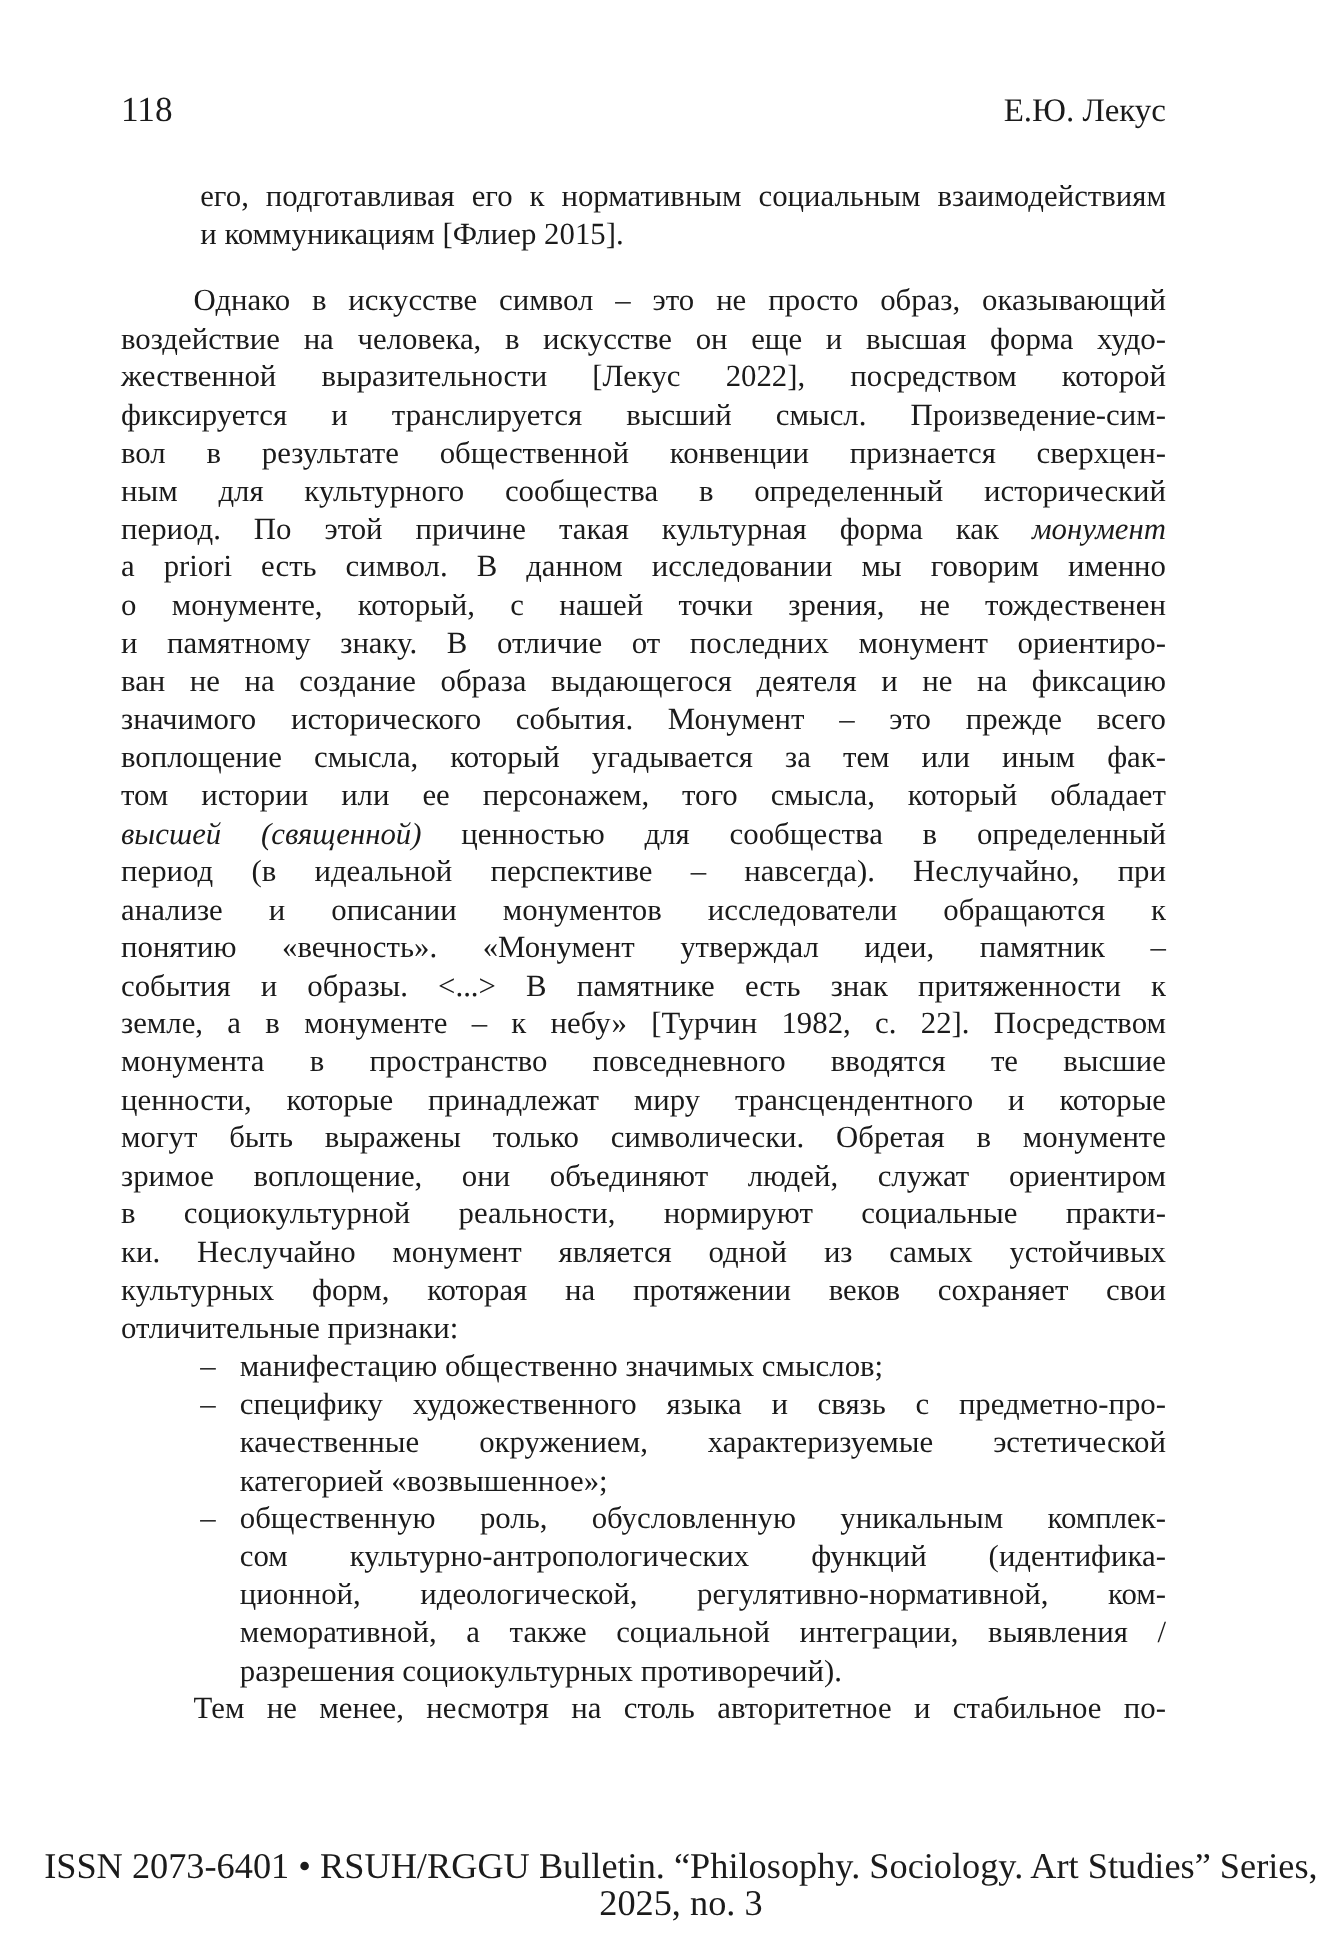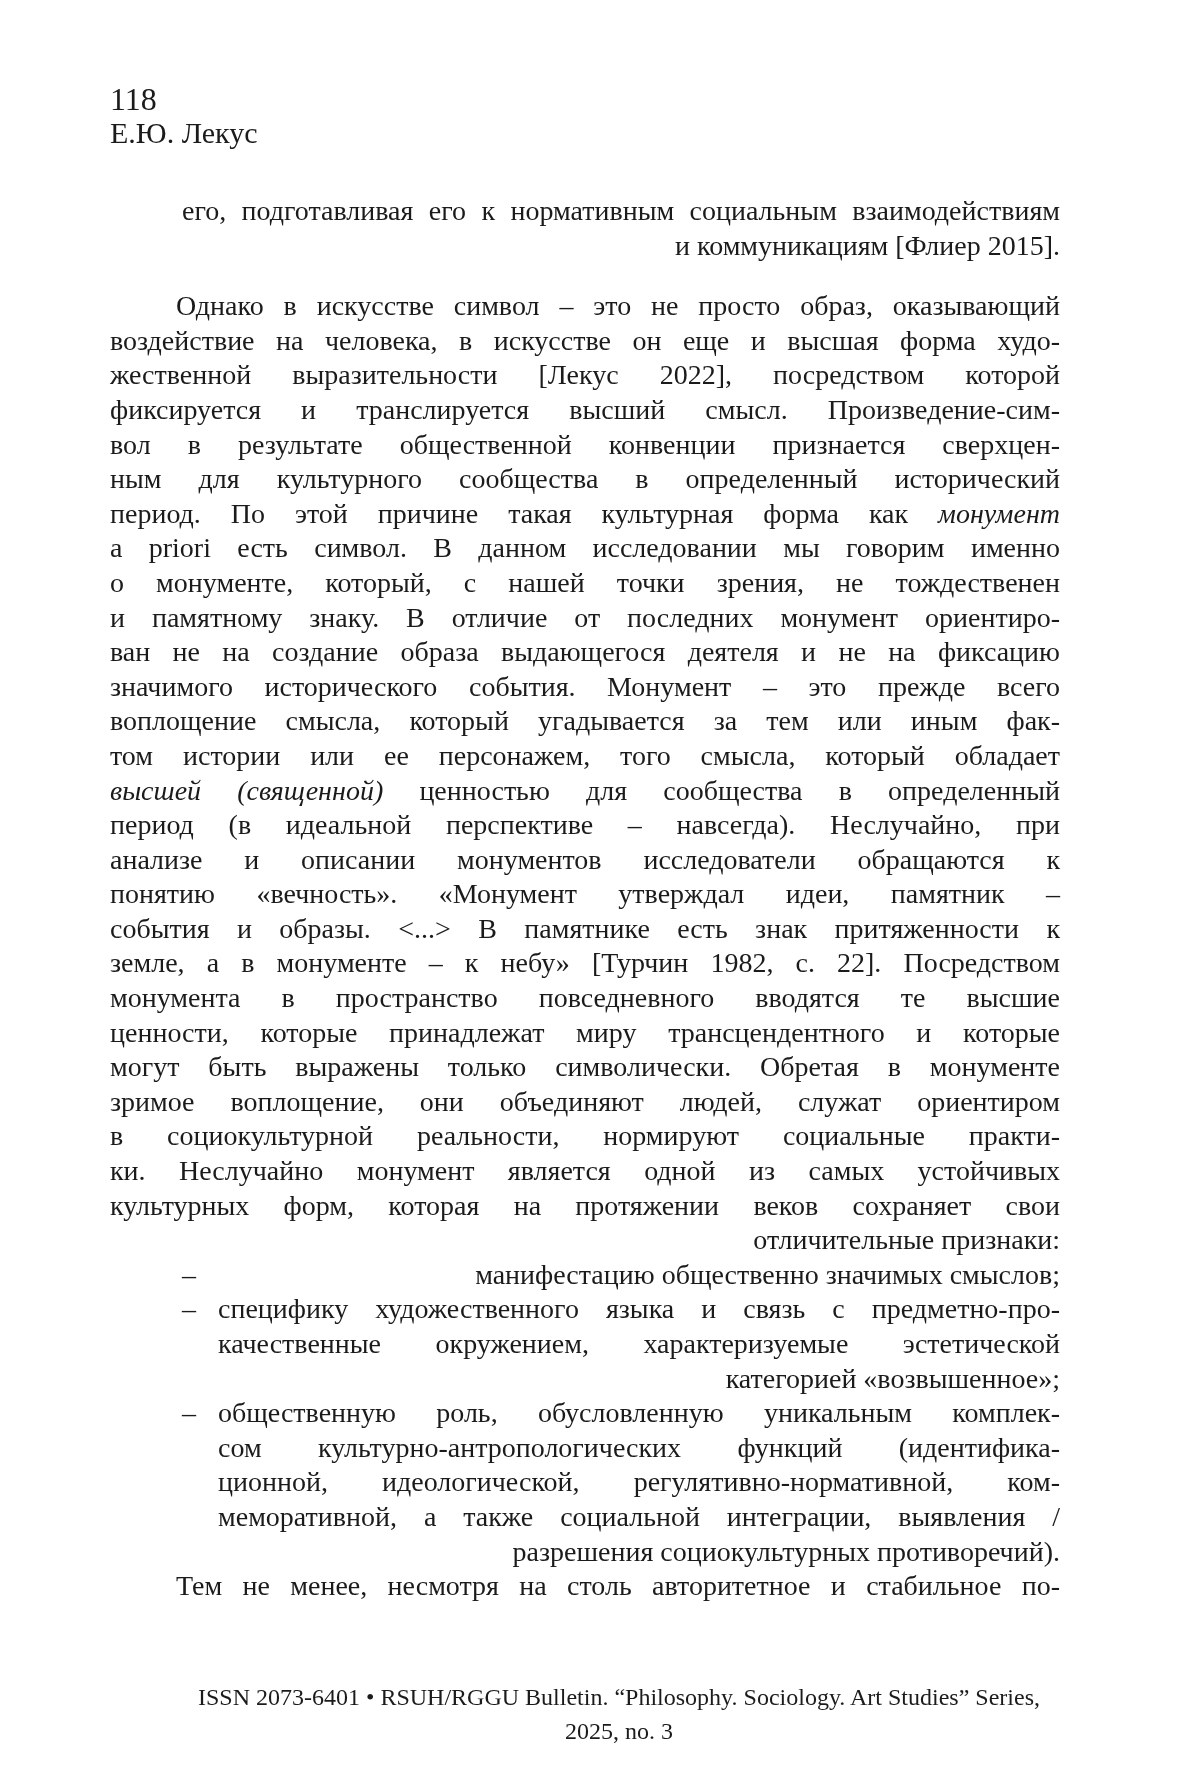--- a/index.html
+++ b/index.html
@@ -14,50 +14,48 @@
     font-family: "Liberation Serif", "DejaVu Serif", serif;
     padding: 82px 140px 0 110px;
     overflow: hidden;
   }
   .running-head {
     display: flex;
     justify-content: space-between;
     align-items: baseline;
     font-size: 30px;
     line-height: 34px;
-    flex-direction: column;
   }
   .running-head .pagenum { font-size: 32px; }
   .body-block { }
   .line {
     font-size: 28px;
     line-height: 34.6px;
     text-justify: inter-word;
-    text-align: right;
   }
   .line.just {
     text-align: justify;
     text-align-last: justify;
     -moz-text-align-last: justify;
   }
   .line.ind { text-indent: 66px; }
   .fragment { margin-top: 44px; margin-left: 72px; }
   .paragraph { margin-top: 26px; }
   .bullets { }
   .bullet { position: relative; padding-left: 108px; }
   .bullet .marker { position: absolute; left: 72px; top: 0; font-size: 28px; line-height: 34.6px; }
   .closing { }
   em { }
   .footer {
     position: absolute;
     left: 0;
     right: 0;
     top: 1680px;
     text-align: center;
-    font-size: 24px;
+    font-size: 33px;
     line-height: 34px;
     padding-left: 38px;
   }
 </style>
 </head>
 <body>
 
 <div class="page">
 
   <div class="running-head">

